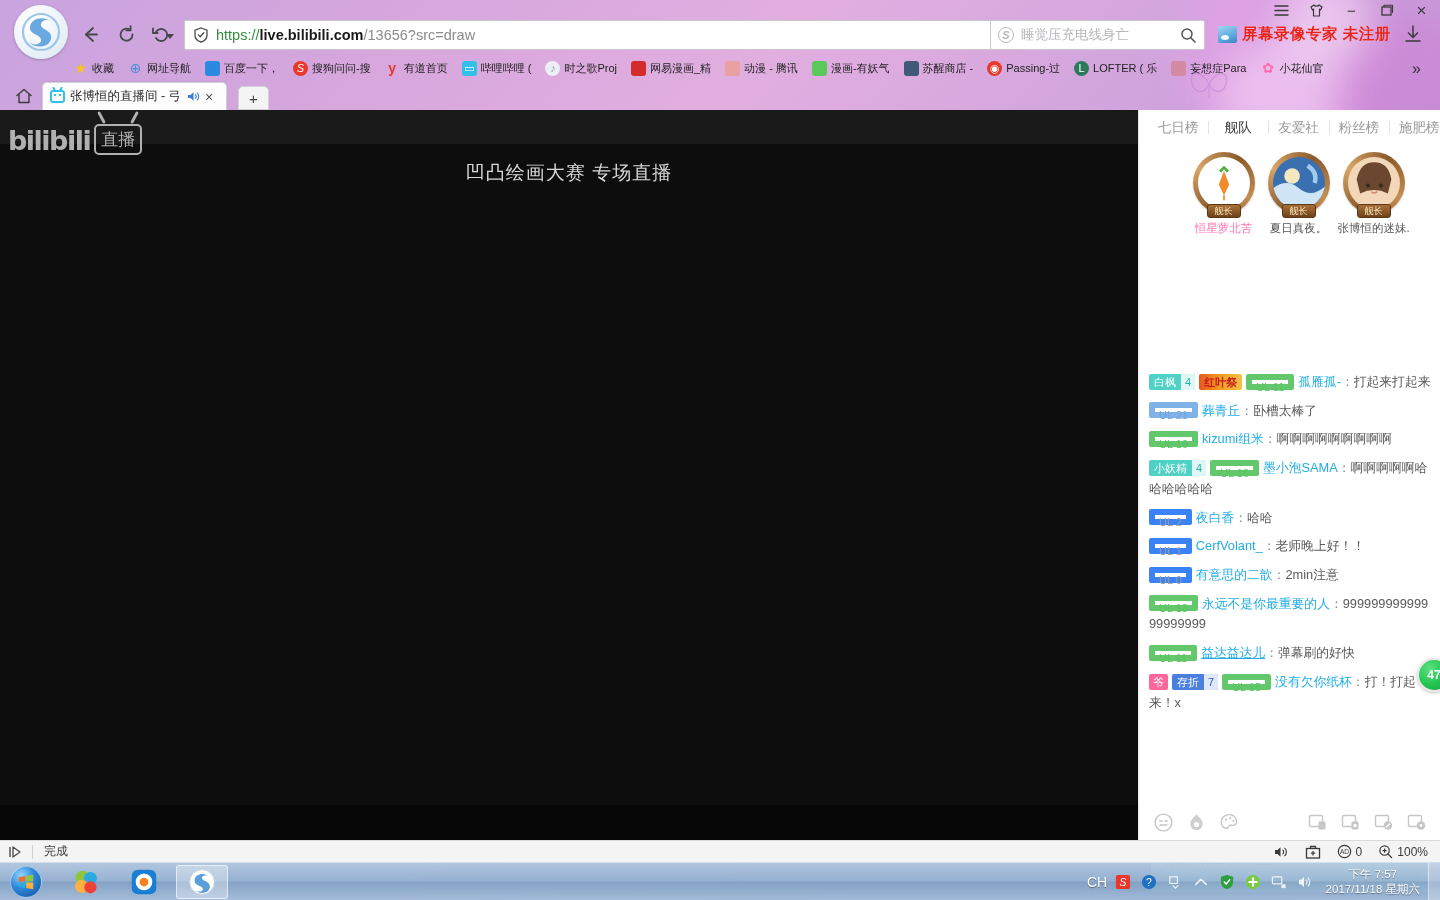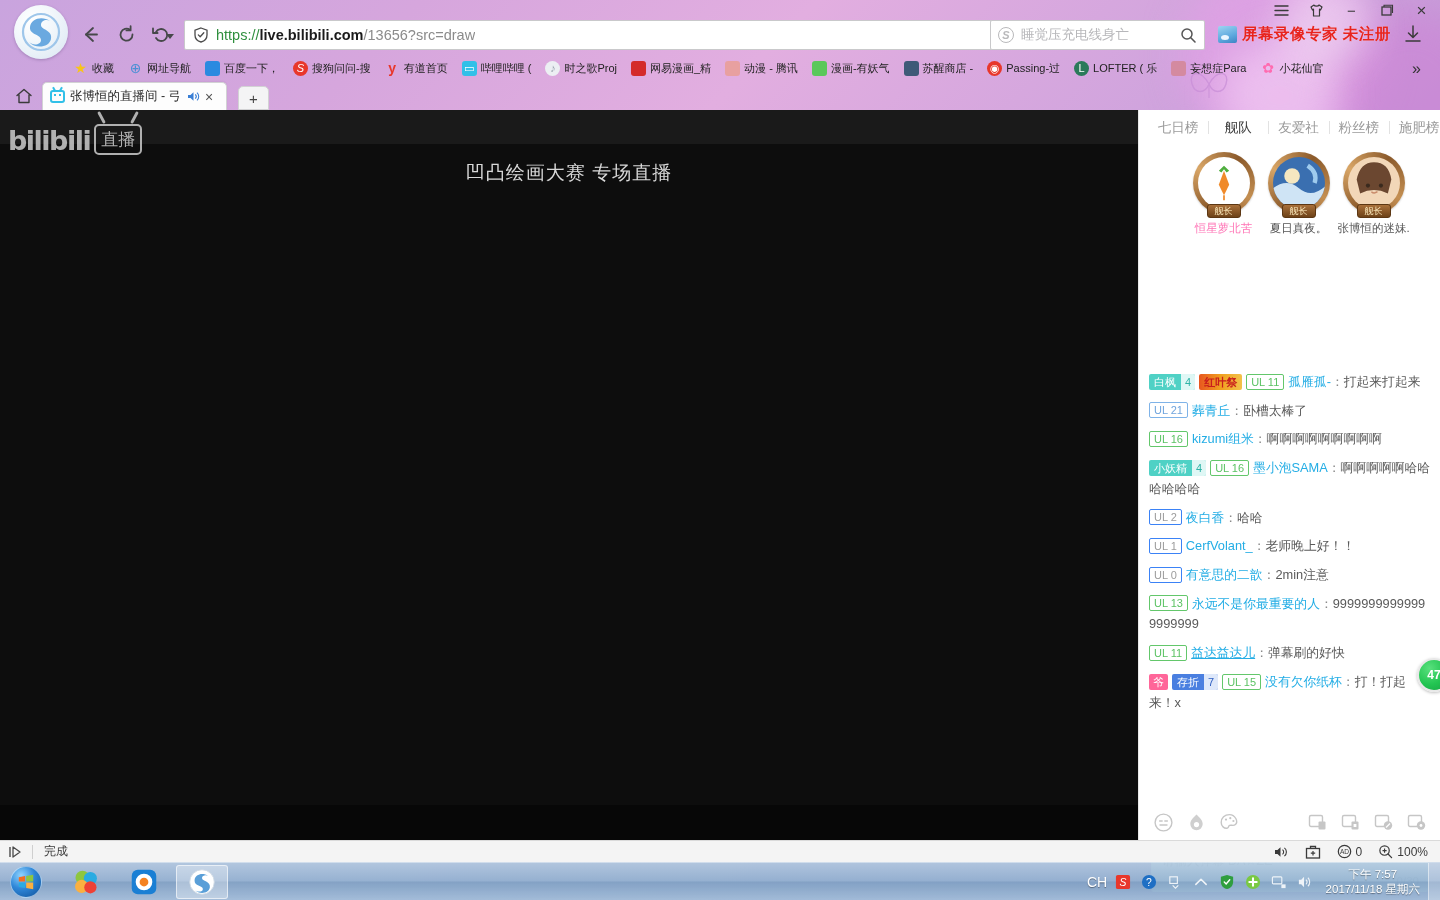--- a/index.html
+++ b/index.html
@@ -143,21 +143,21 @@
       background:linear-gradient(180deg,#a9703a,#6d4218); display:flex;align-items:center;justify-content:center;
       border:1px solid #5c3713;}
   .cap-name { margin-top:7px; font-size:11.5px; color:#555; overflow:hidden; white-space:nowrap; }
   .cap-name.pink { color:#ff73b5; }
 
   .chatlist { position:absolute; left:0; top:262px; width:302px; height:398px; overflow:hidden;
       padding:0 10px; }
   .msg { font-size:12.8px; line-height:1.62; color:#5a5a5a; margin-bottom:8px; word-break:break-all; }
   .badge { display:inline-block; vertical-align:middle; font-size:11px; line-height:14px; height:16px;
       padding:0 4px; border-radius:2px; margin-right:4px; position:relative; top:-1px; }
-  .badge-ul { border:1px solid #3b82f6; color:#9c9c9c; background:#fff; font-family:"Liberation Sans",sans-serif; }
+  .badge-ul { border:6px solid #3b82f6; color:#9c9c9c; background:#fff; font-family:"Liberation Sans",sans-serif; }
   .badge-ul.g { border-color:#63c76b; color:#5bc263; }
   .badge-ul.b { border-color:#7fb3e8; color:#6fa4dd; }
   .badge-medal { color:#fff; padding:0; display:inline-flex; align-items:stretch; overflow:hidden;
       border-radius:2px; margin-right:4px; }
   .bm-name { padding:0 5px; display:flex; align-items:center; }
   .bm-lvl { padding:0 4px; display:flex; align-items:center; background:rgba(255,255,255,.82); }
   .uname { color:#23ade5; }
   .uname.u { text-decoration:underline; }
   .sep { color:#8a8a8a; }
   .vip-tag { display:inline-block; background:#ff6699; color:#fff; font-size:11px; line-height:16px;

